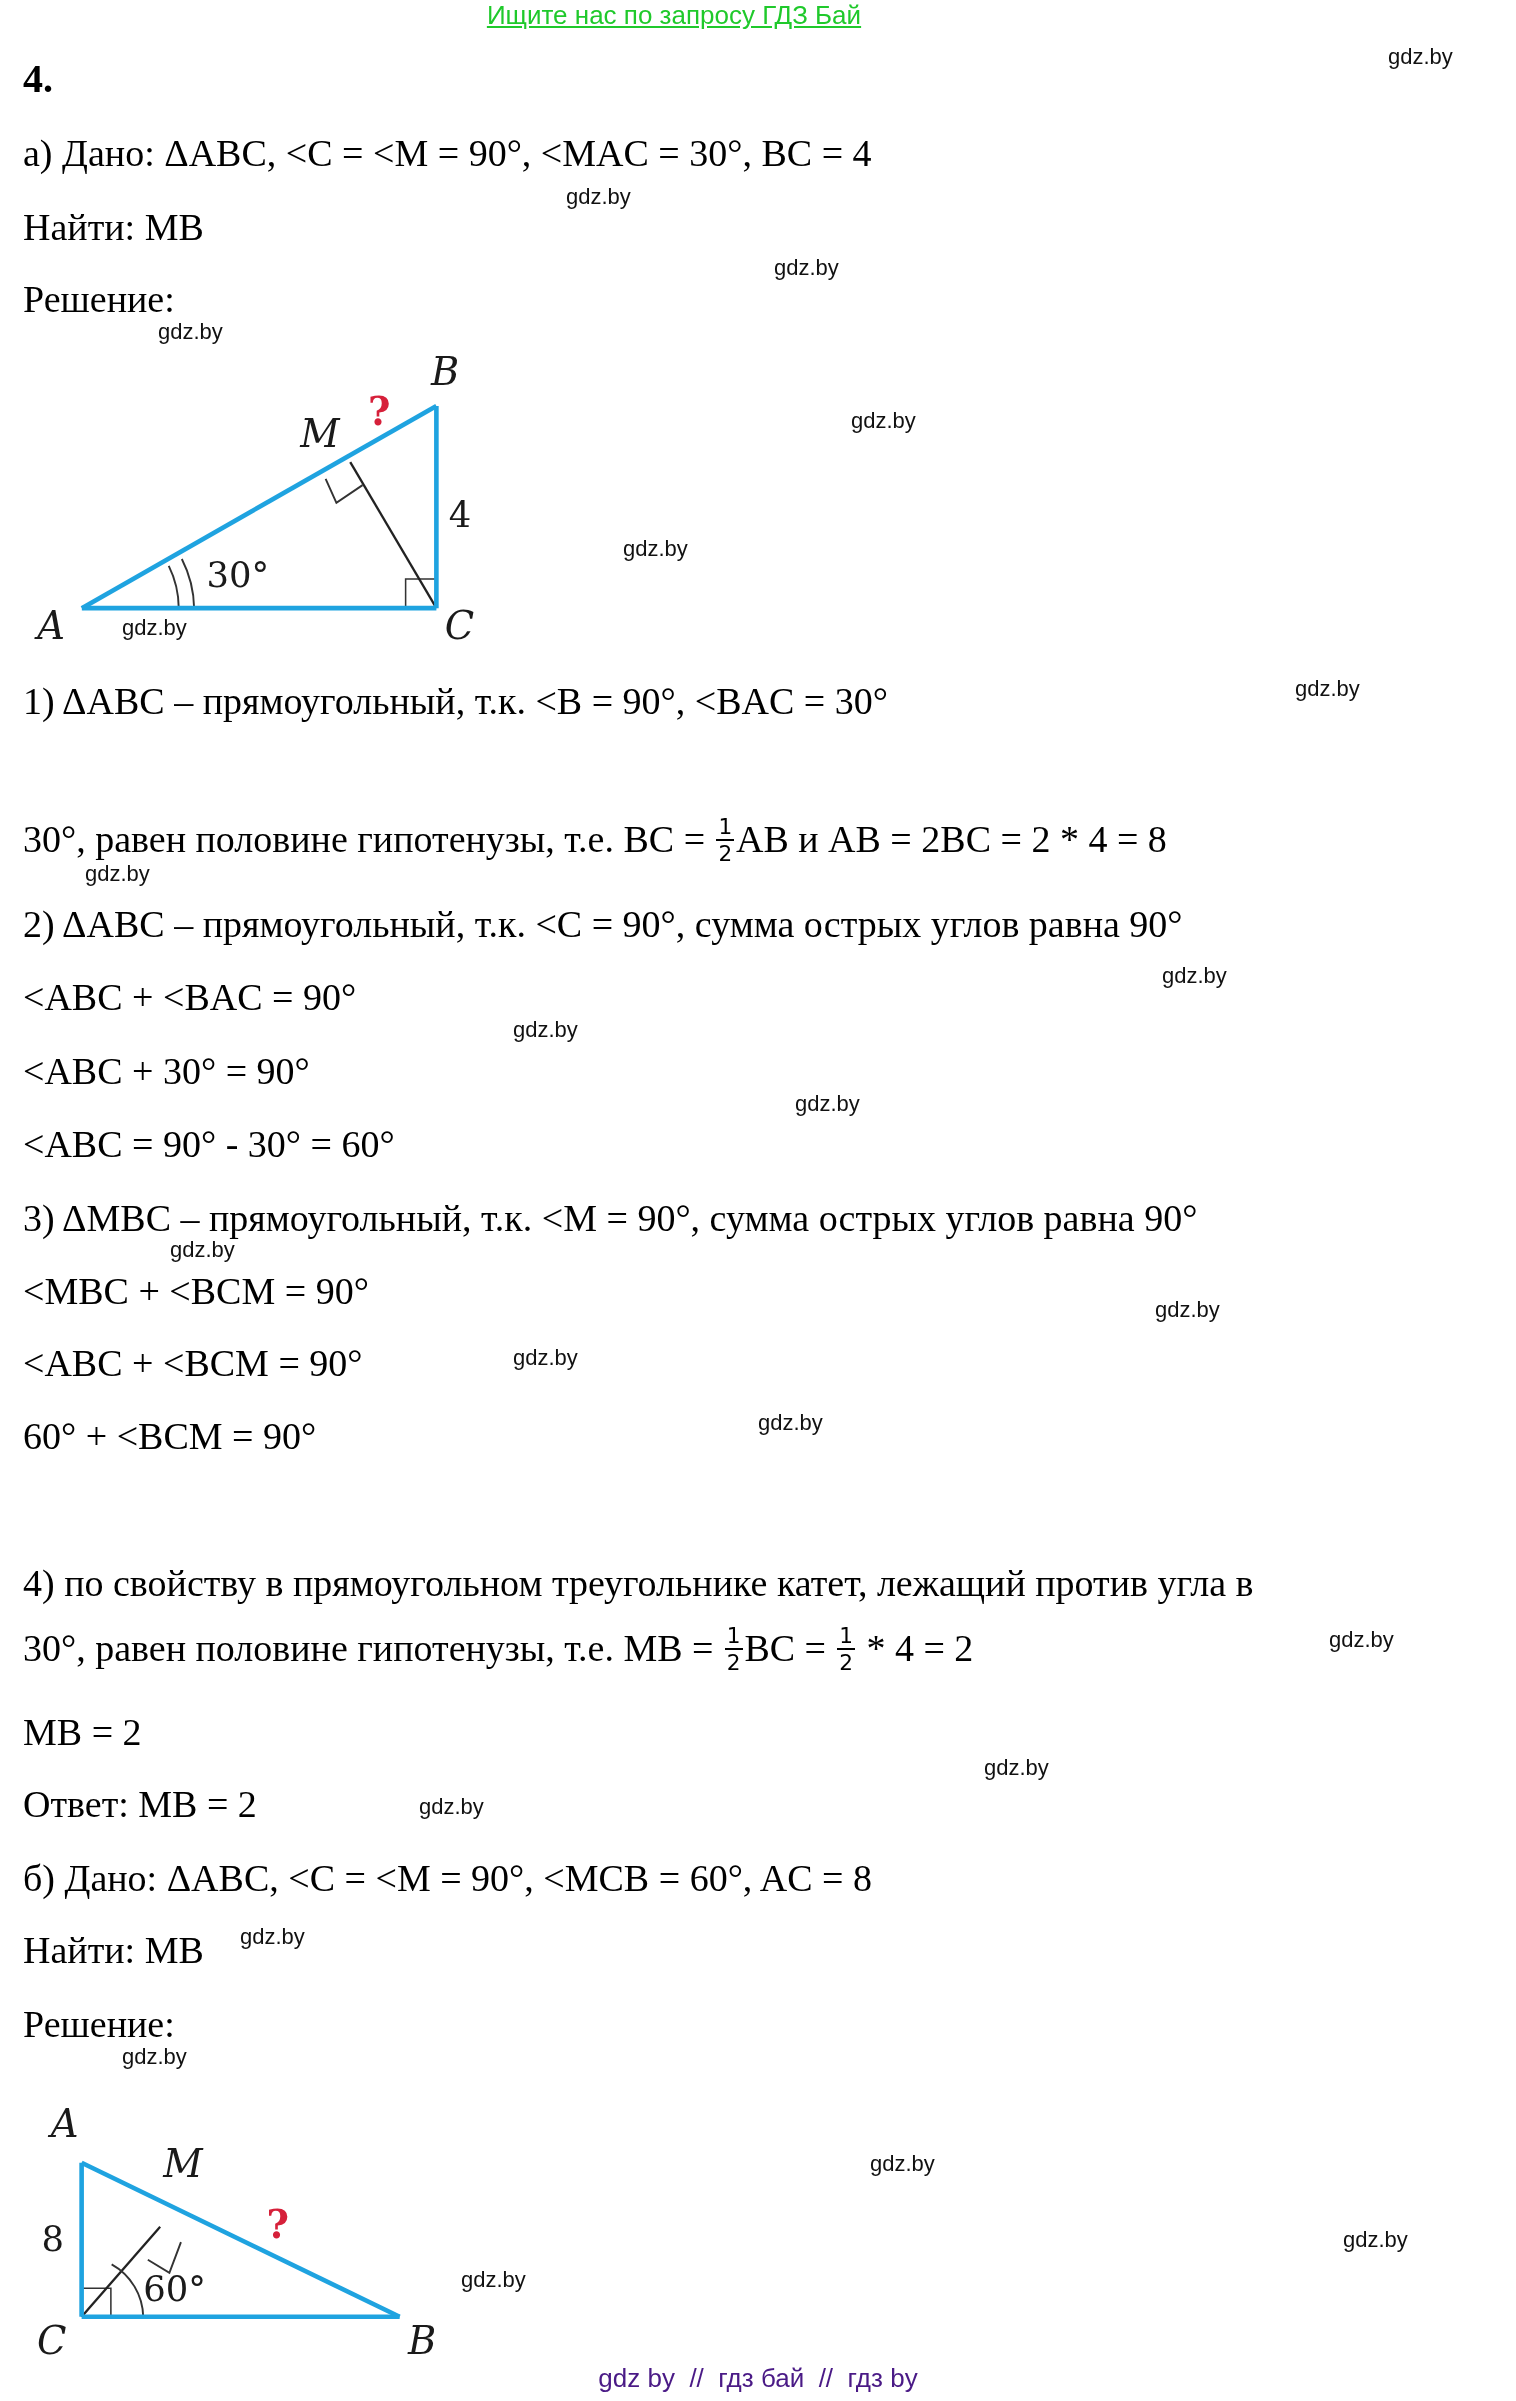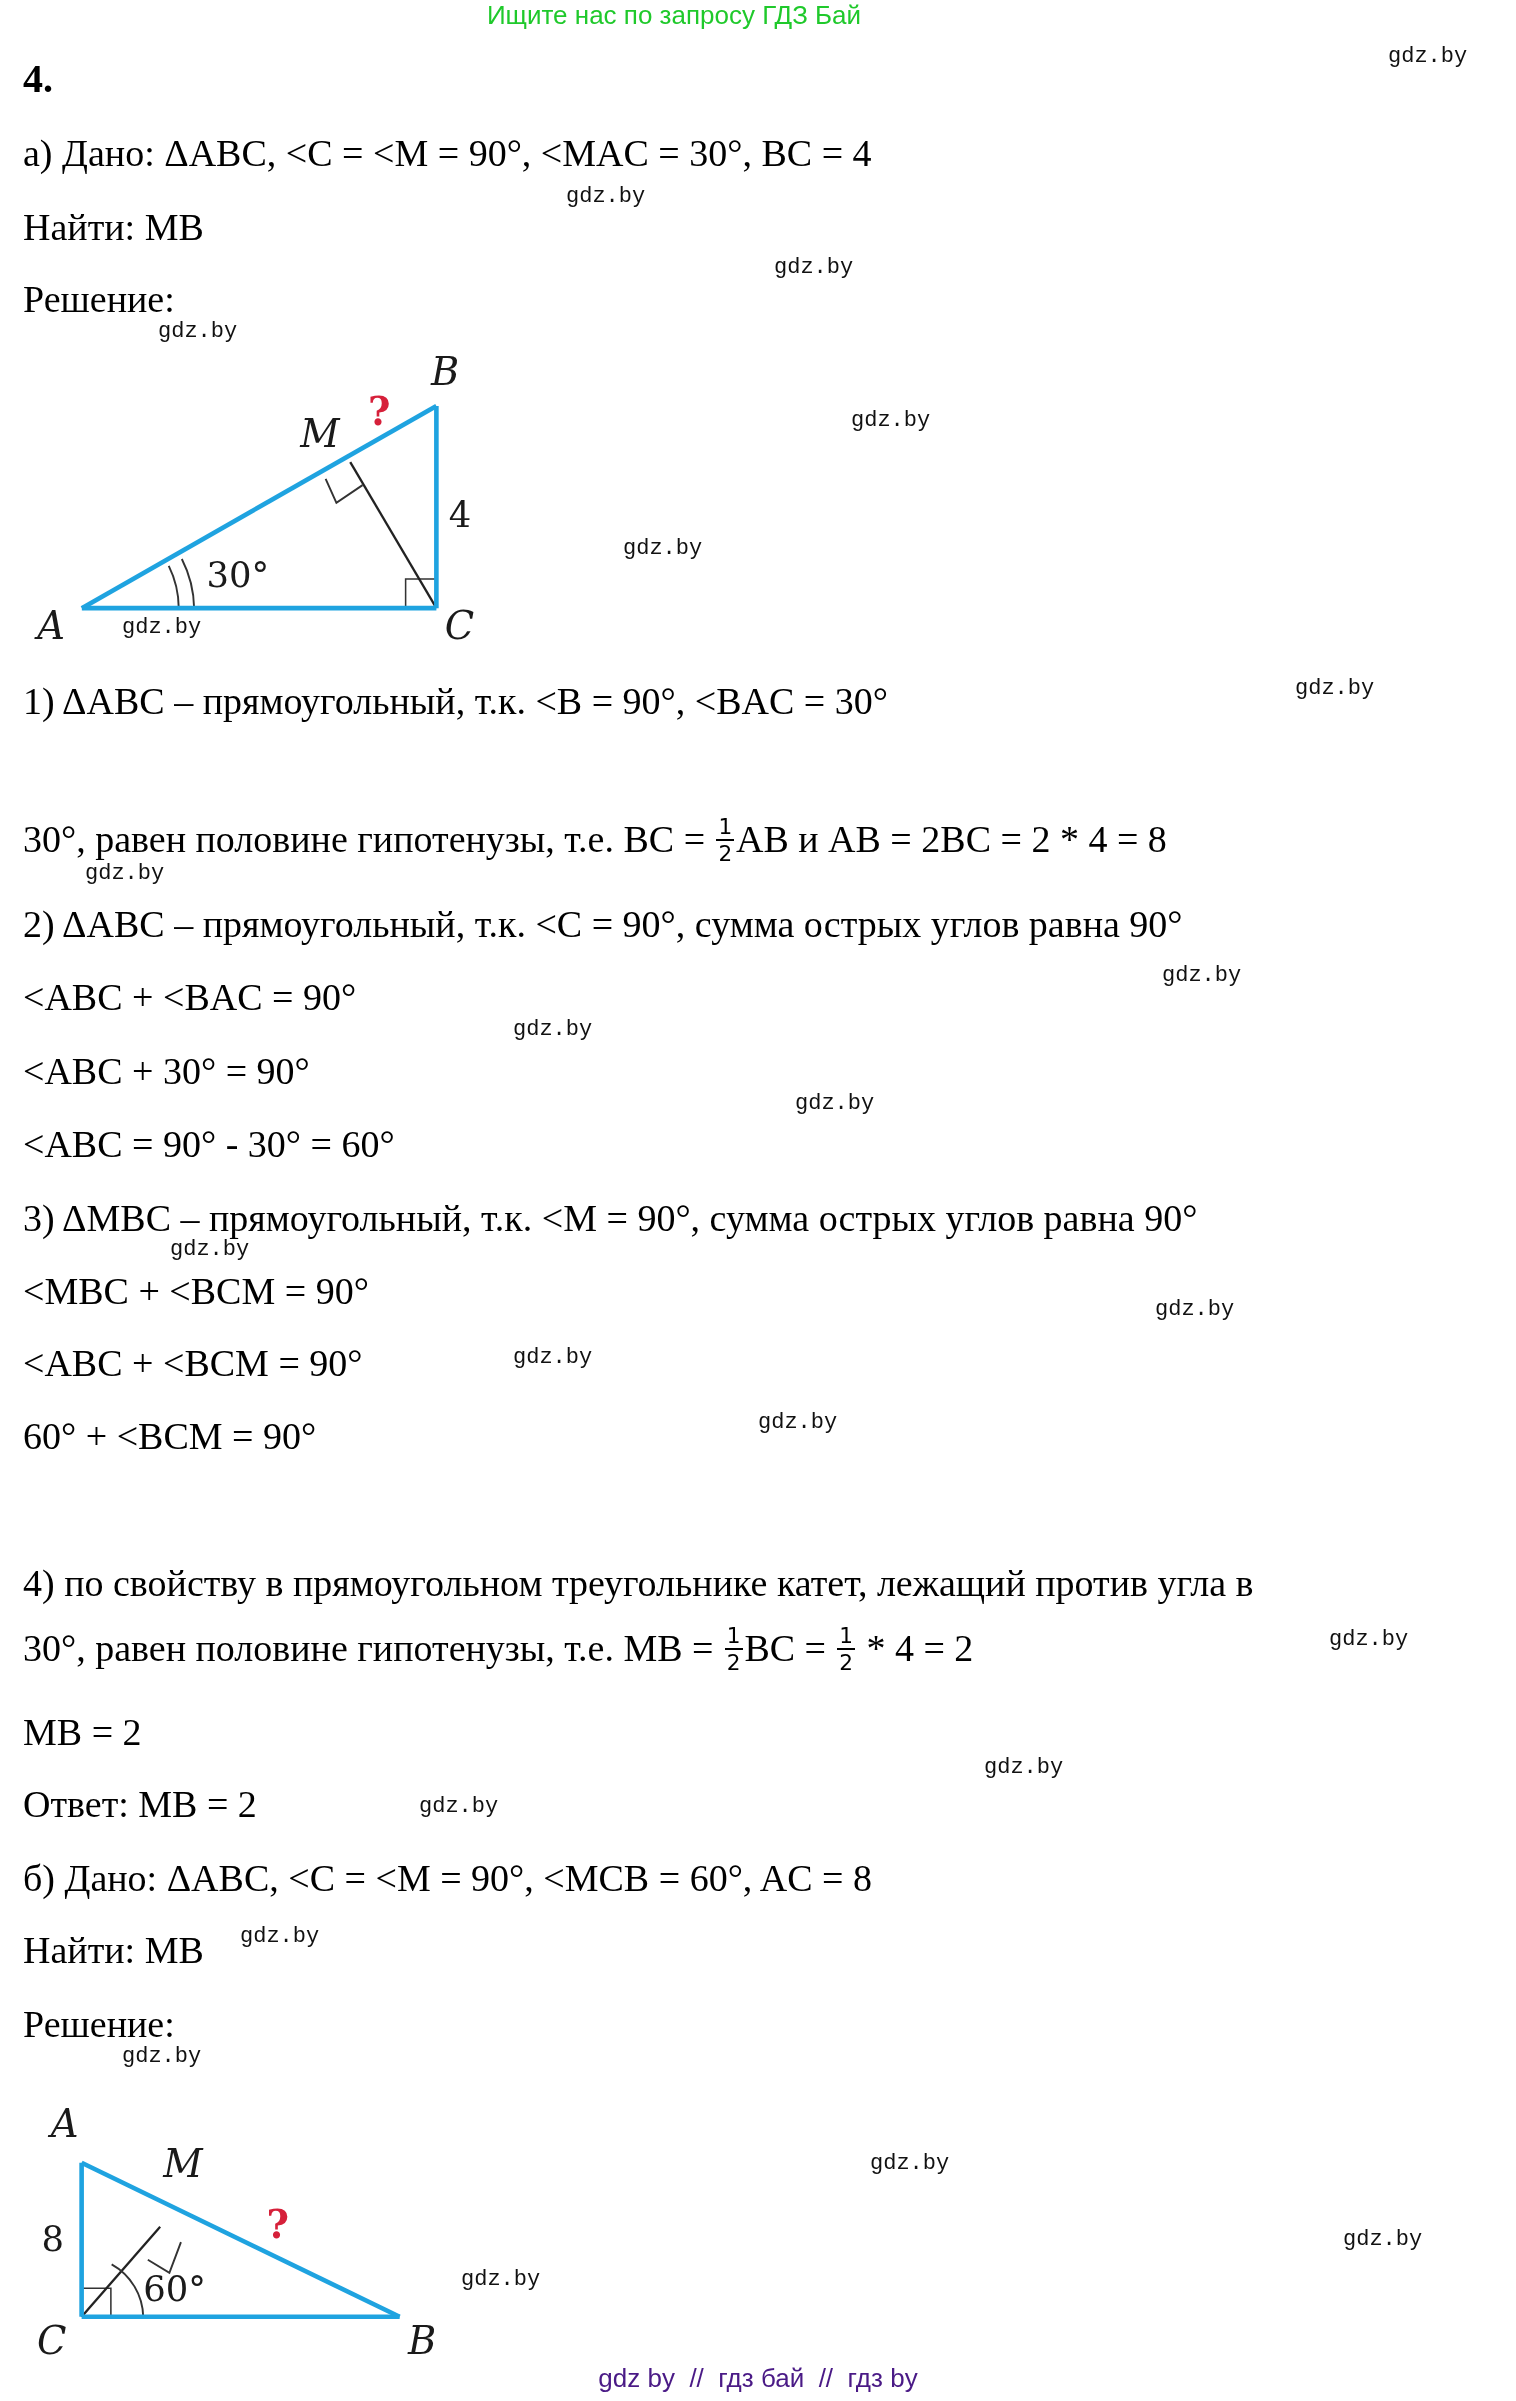--- a/index.html
+++ b/index.html
@@ -2,34 +2,35 @@
 <html style="font-size:12.3px"><head>
 <meta charset="utf-8">
 <style>
   html, body { margin: 0; padding: 0; background: #ffffff; }
   body { width: 1516px; height: 2401px; position: relative; overflow: hidden; }
   .page { position: absolute; left: 0; top: 0; width: 1516px; height: 2401px; }
   .header-banner {
     position: absolute; left: 0; top: 0; width: 1348px; text-align: center;
     font-family: "Liberation Sans", sans-serif; font-size: 26px; line-height: 31px;
     color: #1fc92b;
+    text-decoration: underline;
   }
   .footer-banner {
     position: absolute; left: 0; top: 2363px; width: 1516px; text-align: center;
     font-family: "Liberation Sans", sans-serif; font-size: 26px; line-height: 31px;
     color: #4a1a86; white-space: pre;
   }
   .line {
     position: absolute; left: 23px;
     font-family: "Liberation Serif", serif; font-size: 38px; line-height: 43px;
     color: #000; white-space: nowrap;
   }
   .task-num { font-weight: bold; font-size: 40px; }
   .wm {
-    position: absolute; font-family: Liberation Mono, monospace;
+    position: absolute; font-family: Liberation Sans, sans-serif;
     font-size: 22px; line-height: 24.6px; color: #111; white-space: nowrap;
   }
   .frac {
     display: inline-block; vertical-align: middle; text-align: center;
     font-family: "DejaVu Sans", sans-serif; font-size: 21.6px; line-height: 21.6px;
     margin: 0 1.5px; position: relative; top: -3.1px;
   }
   .frac .num { display: block; border-bottom: 2.3px solid #000; padding: 0 2.3px 1.5px; }
   .frac .den { display: block; padding-top: 1.5px; }
   .diagram { position: absolute; left: 0; }

